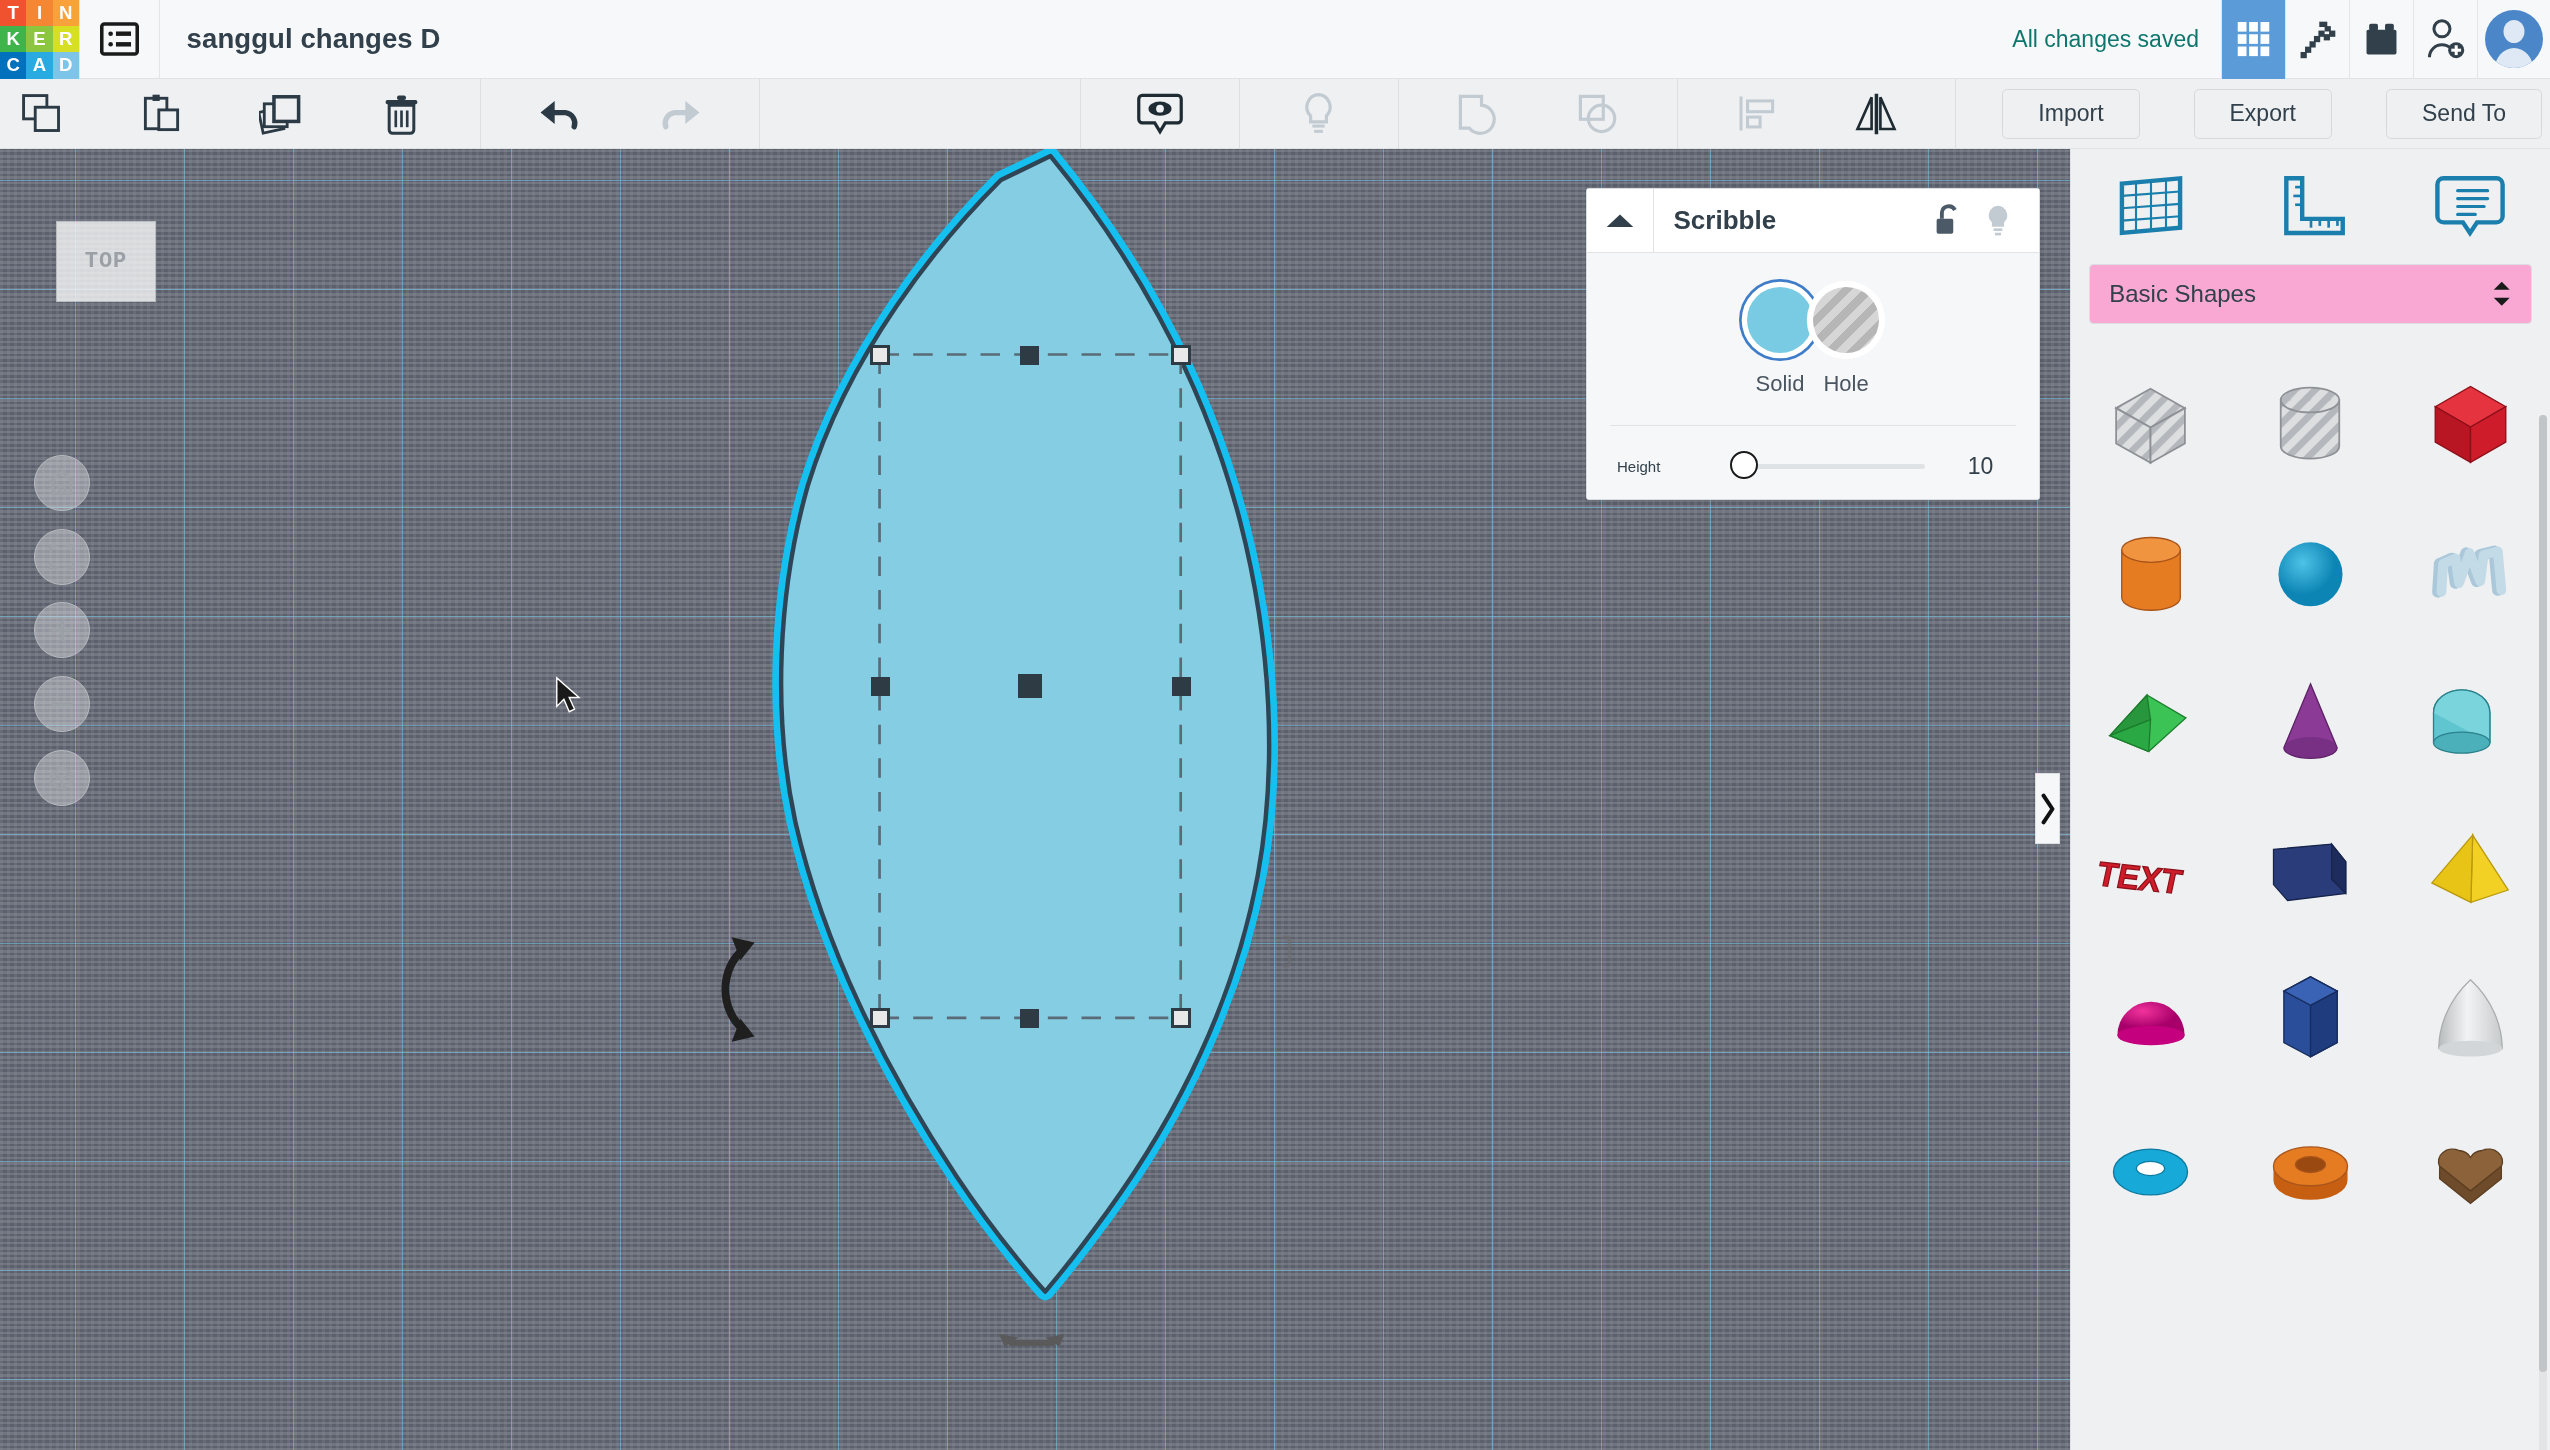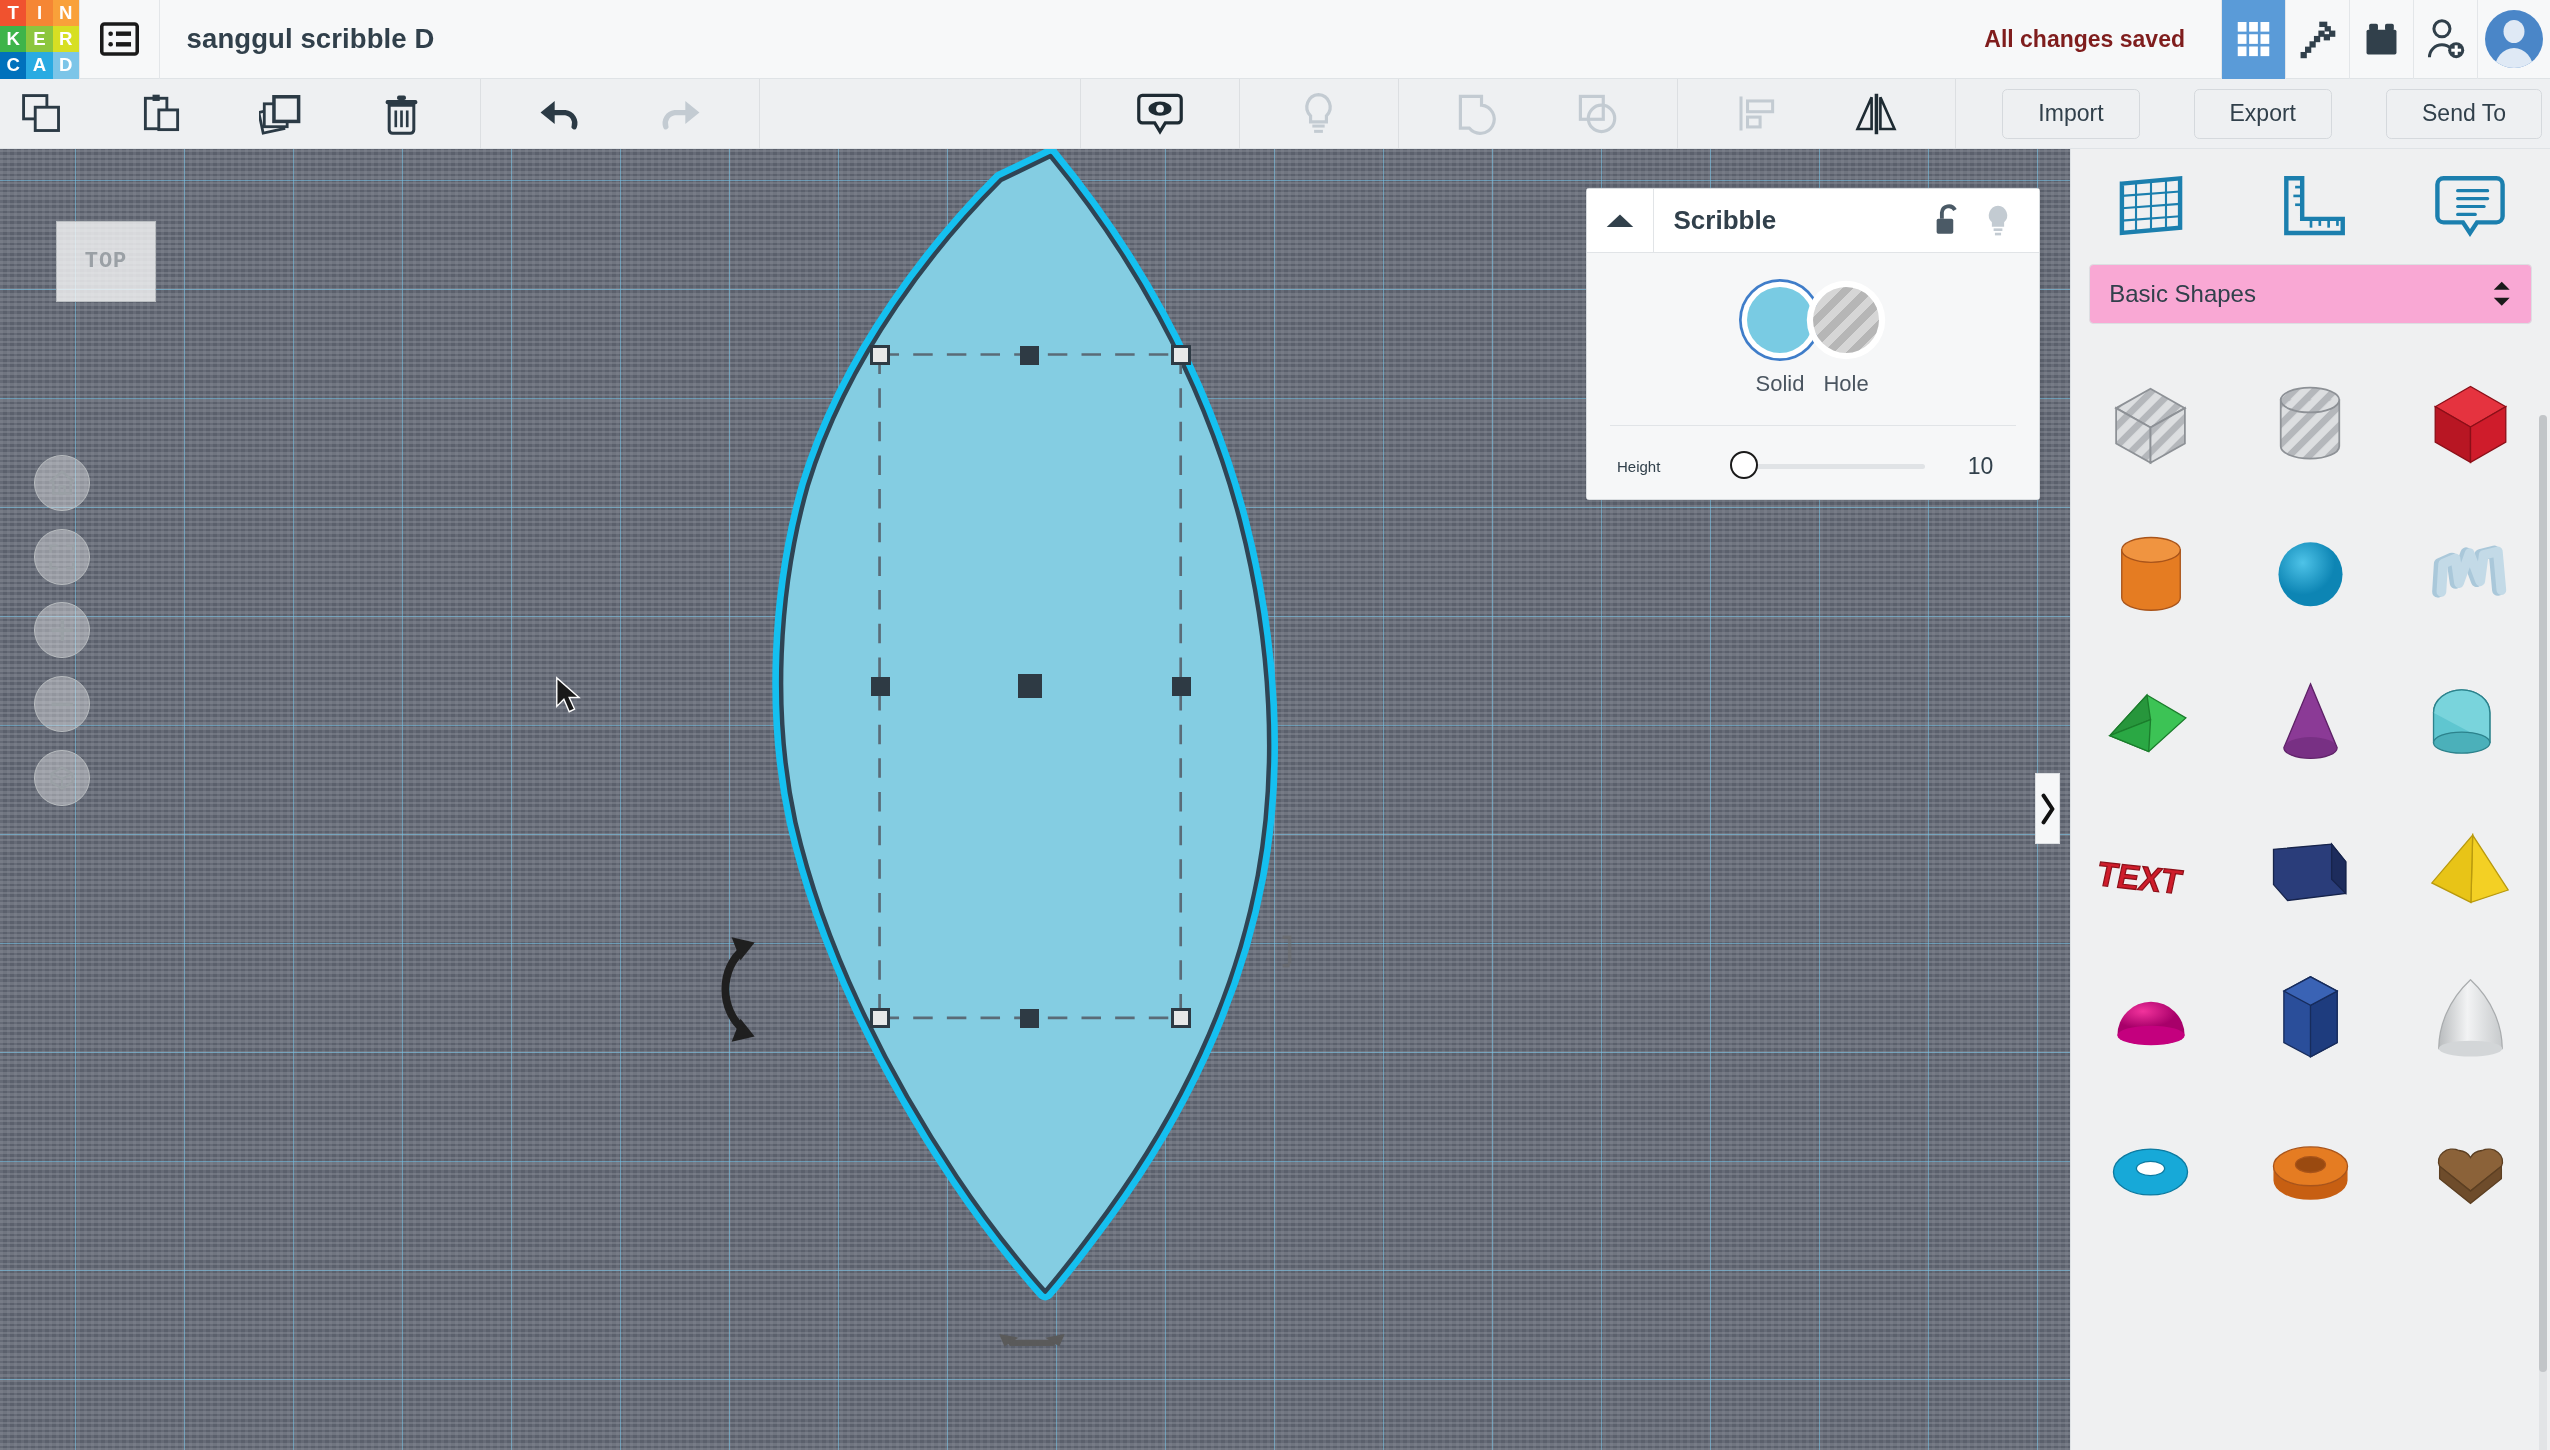--- a/index.html
+++ b/index.html
@@ -28,21 +28,21 @@
   }
   .hamb-wrap {
     width: 81px; height: 79px; display: flex; align-items: center; justify-content: center;
     border-left: 0.9px solid #e3e6e9; border-right: 0.9px solid #e3e6e9;
   }
   .doc-title {
     margin-left: 26.6px; font-size: 27.5px; font-weight: bold; color: #31404b;
     letter-spacing: 0.1px;
   }
   .topbar-right { margin-left: auto; display: flex; align-items: center; height: 79px; }
-  .saved-txt { font-size: 23px; color: #7f1d1d; padding-right: 36px; font-weight: 700; }
+  .saved-txt { font-size: 23px; color: #0f766e; padding-right: 22px; font-weight: 400; }
   .tb-icon {
     width: 64px; height: 79px; display: flex; align-items: center; justify-content: center;
     border-left: 0.9px solid #e3e6e9; cursor: pointer;
   }
   .tb-icon.active { background: #5a9bd8; }
   .avatar-cell {
     width: 73px; height: 79px; display: flex; align-items: center; justify-content: center;
     border-left: 0.9px solid #e3e6e9;
   }
   .avatar {
@@ -232,21 +232,21 @@
     <div class="hamb-wrap">
       <svg width="39" height="34" viewBox="0 0 44 38">
         <rect x="2" y="2" width="40" height="34" rx="3" fill="none" stroke="#1a1a1a" stroke-width="4"></rect>
         <circle cx="12" cy="13" r="2.6" fill="#1a1a1a"></circle>
         <circle cx="12" cy="25" r="2.6" fill="#1a1a1a"></circle>
         <rect x="18" y="10.5" width="17" height="5" fill="#1a1a1a"></rect>
         <rect x="18" y="22.5" width="17" height="5" fill="#1a1a1a"></rect>
       </svg>
     </div>
 
-    <div class="doc-title">sanggul scribble D</div>
+    <div class="doc-title">sanggul changes D</div>
 
     <div class="topbar-right">
       <div class="saved-txt">All changes saved</div>
 
       <div class="tb-icon active">
         <svg width="35" height="41" viewBox="0 0 40 46">
           <g fill="#ffffff">
             <rect x="2" y="3" width="10" height="11"></rect>
               <rect x="15" y="3" width="10" height="11"></rect>
               <rect x="28" y="3" width="10" height="11"></rect>

